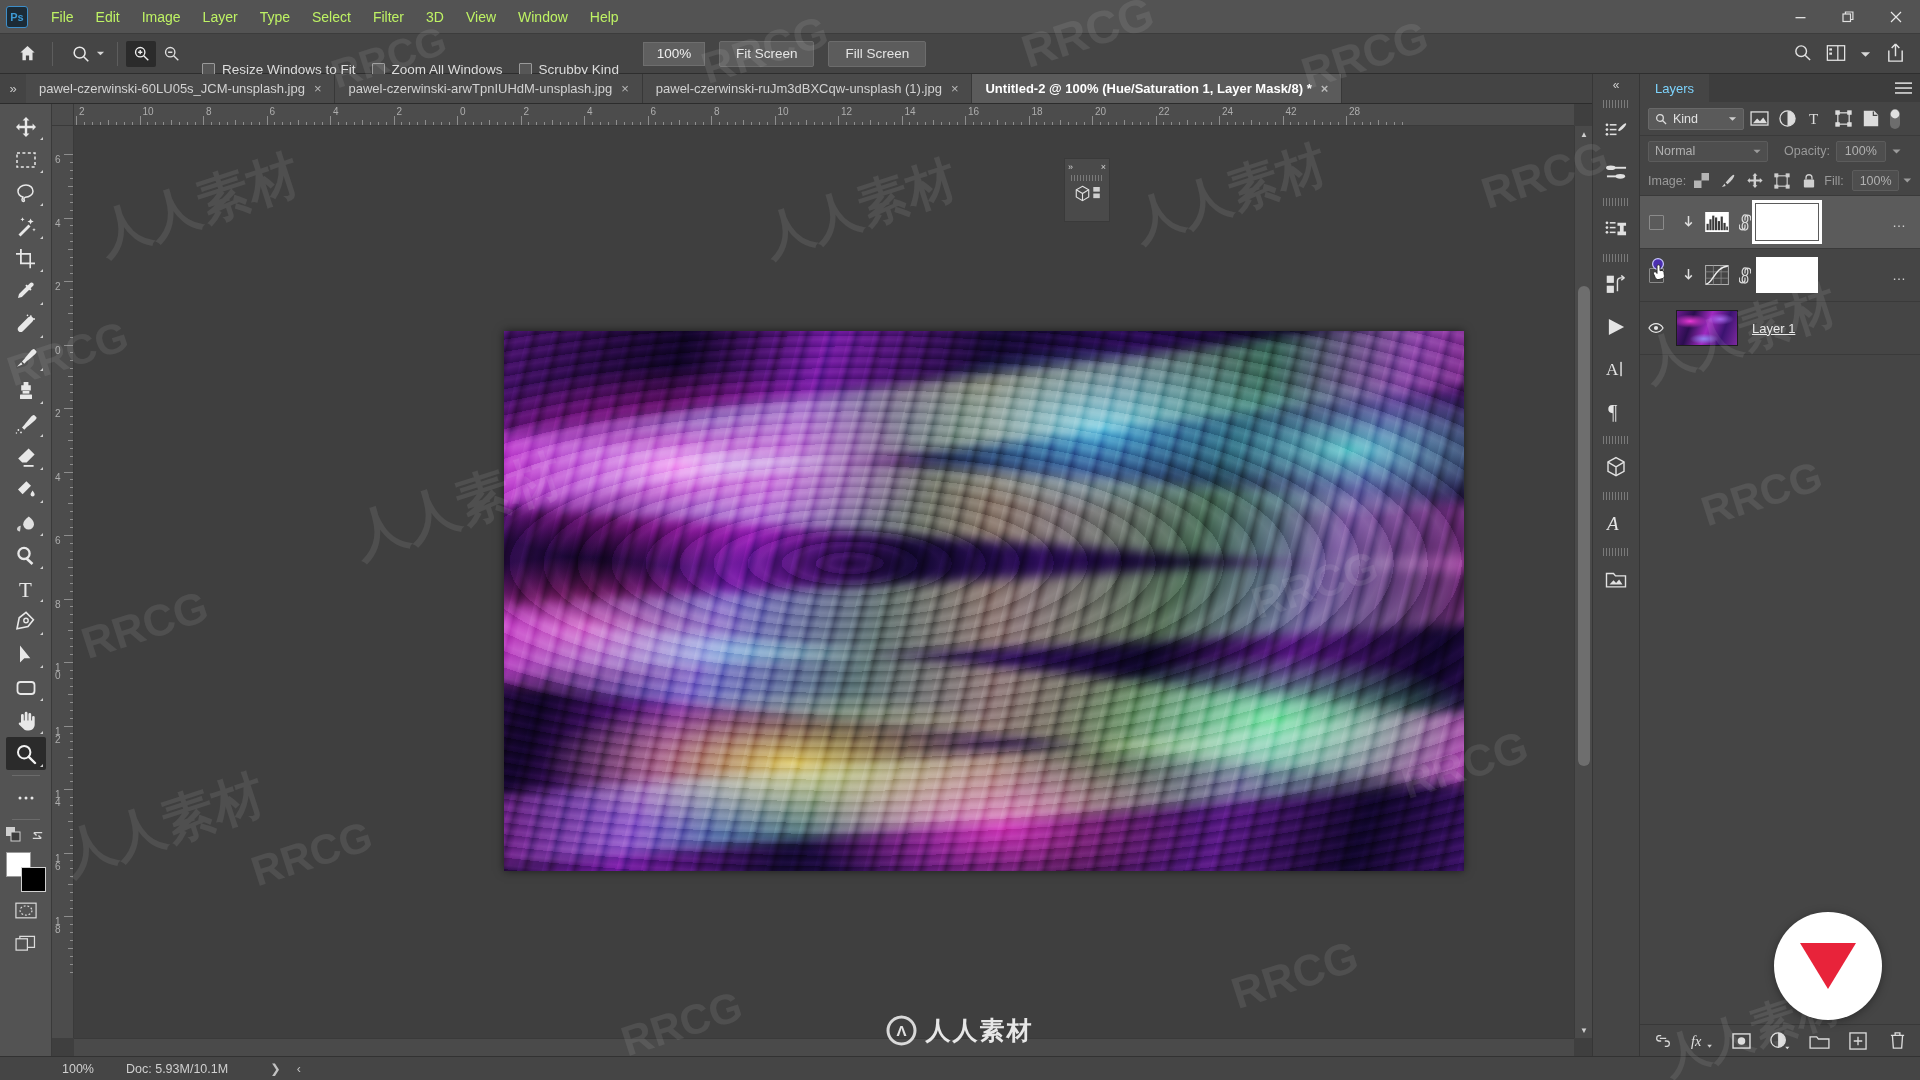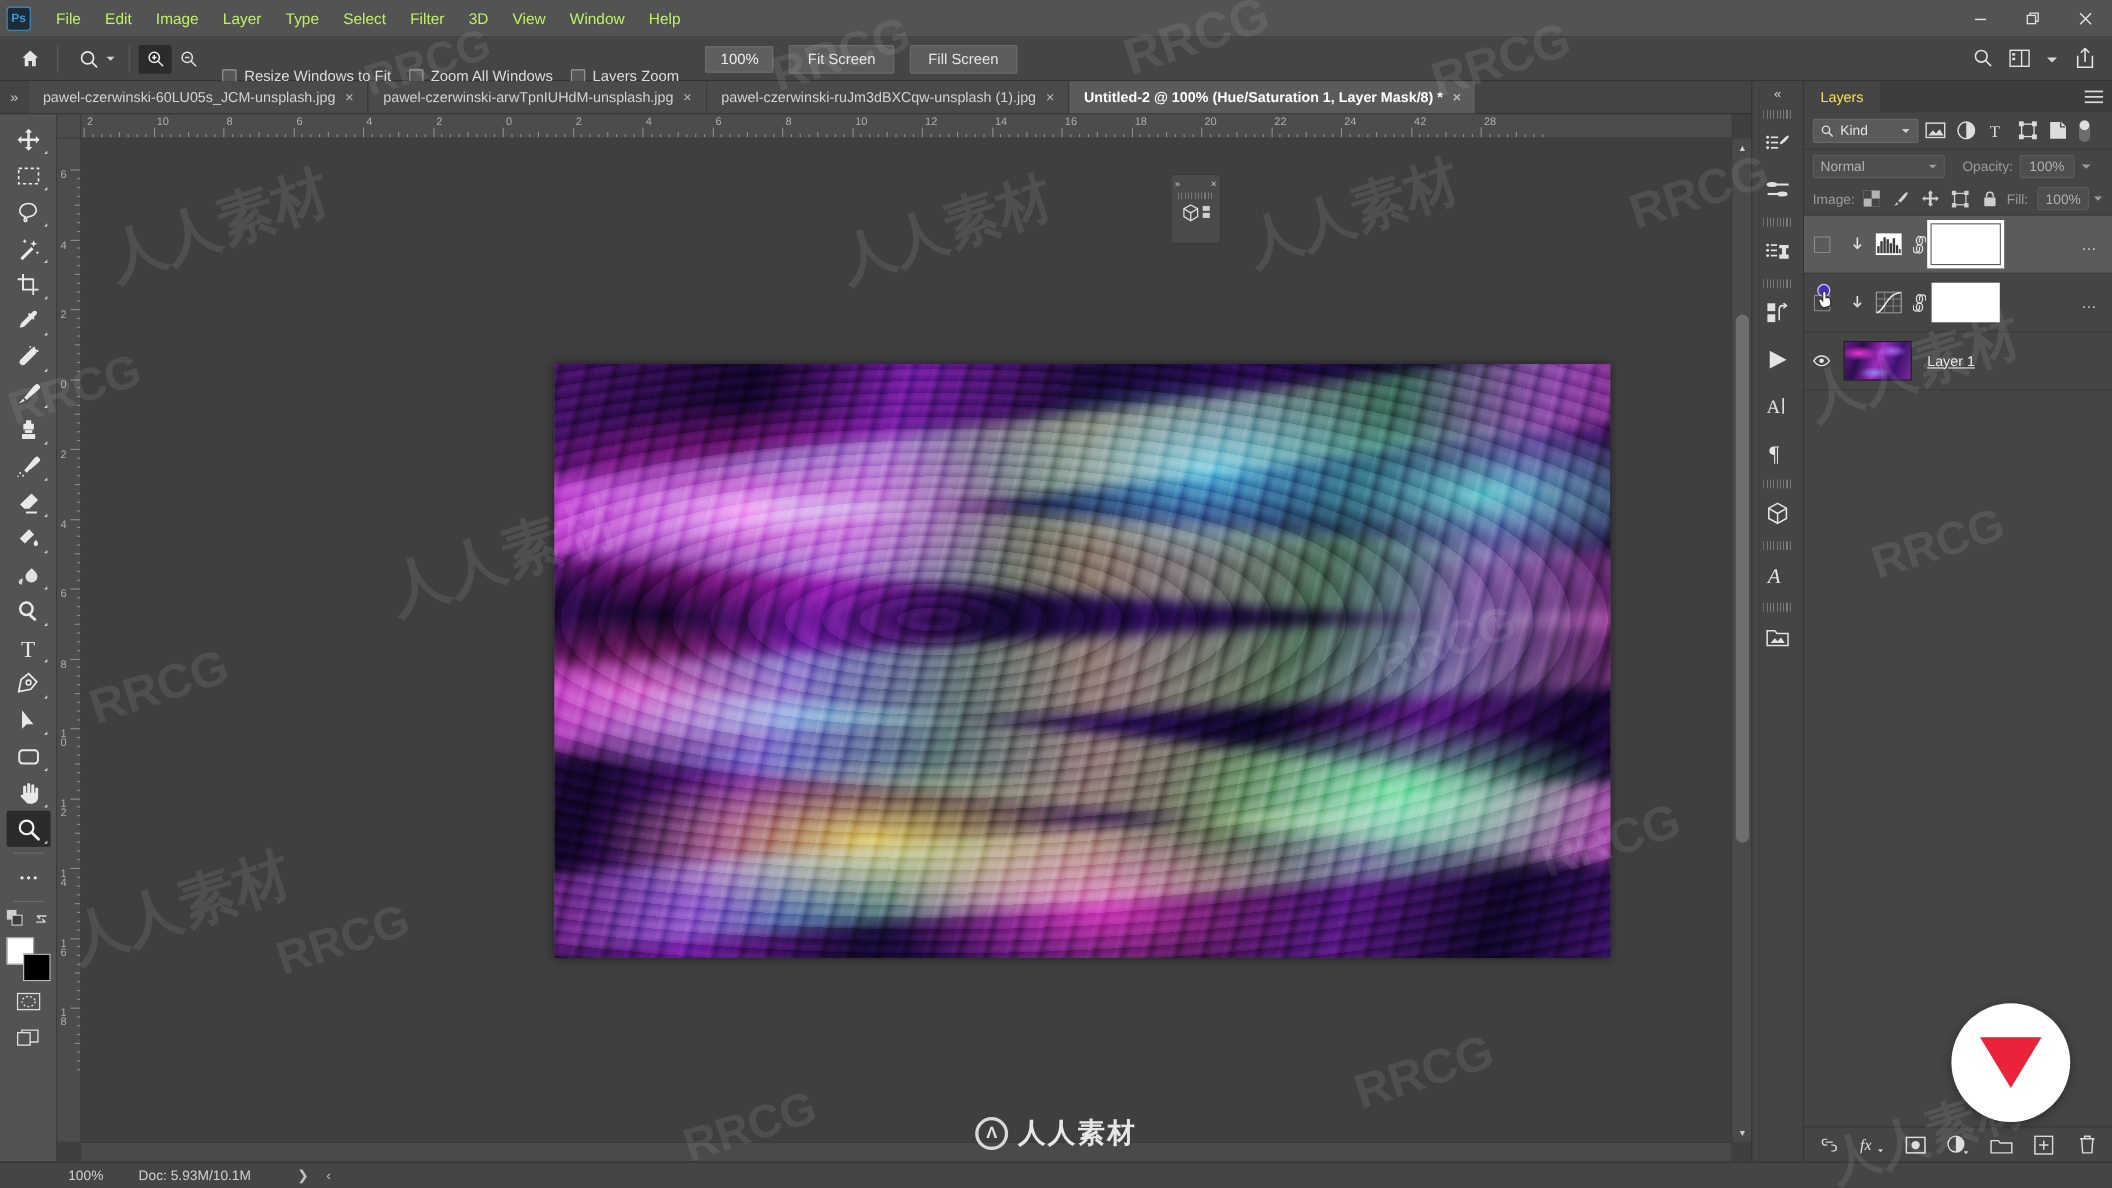--- a/index.html
+++ b/index.html
@@ -182,21 +182,21 @@
   .rail-grip{ width:26px; height:8px; margin:4px 0 2px;
     background:repeating-linear-gradient(90deg,#7a7a7a 0 1px,transparent 1px 3px); }
   .rail-icon{ width:42px; height:42px; display:flex; align-items:center; justify-content:center; color:#e2e2e2;}
 
   
   .panel{
     position:absolute; top:74px; right:0; width:280px; bottom:24px;
     background:#454545; display:flex; flex-direction:column;
   }
   .panel-tabs{ height:28px; background:#3d3d3d; display:flex; align-items:stretch; position:relative;}
-  .panel-tab{ padding:0 15px; display:flex; align-items:center; font-size:13px; color:#fde047; background:#454545;}
+  .panel-tab{ padding:0 15px; display:flex; align-items:center; font-size:13px; color:#7dd3fc; background:#454545;}
   .panel-menu{ position:absolute; right:8px; top:0; height:28px; display:flex; align-items:center; color:#d8d8d8;}
   .filter-row{
     height:34px; display:flex; align-items:center; gap:2px; padding:0 8px;
     border-bottom:1px solid #3a3a3a;
   }
   .kind-select{
     width:96px; height:22px; background:#5a5a5a; border:1px solid #686868; border-radius:2px;
     display:flex; align-items:center; gap:6px; padding:0 6px; font-size:12.5px; color:#e2e2e2;
   }
   .filt-ic{ width:26px; height:24px; display:flex; align-items:center; justify-content:center; color:#d8d8d8;}
@@ -360,21 +360,21 @@
         <label class="cbx">
           <span class="box"></span>
           <span>Resize Windows to Fit</span>
         </label>
         <label class="cbx">
           <span class="box"></span>
           <span>Zoom All Windows</span>
         </label>
         <label class="cbx">
           <span class="box"></span>
-          <span>Layers Zoom</span>
+          <span>Scrubby Kind</span>
         </label>
       </div>
     <div class="zoomfield">100%</div>
     <div class="opt-pill">Fit Screen</div>
     <div class="opt-pill">Fill Screen</div>
 
     <div class="opt-right">
       <span>
         <svg width="19" height="19" viewBox="0 0 20 20" fill="none" stroke="#e2e2e2" stroke-width="1.5">
             <circle cx="8.6" cy="8.6" r="5.6"></circle>

